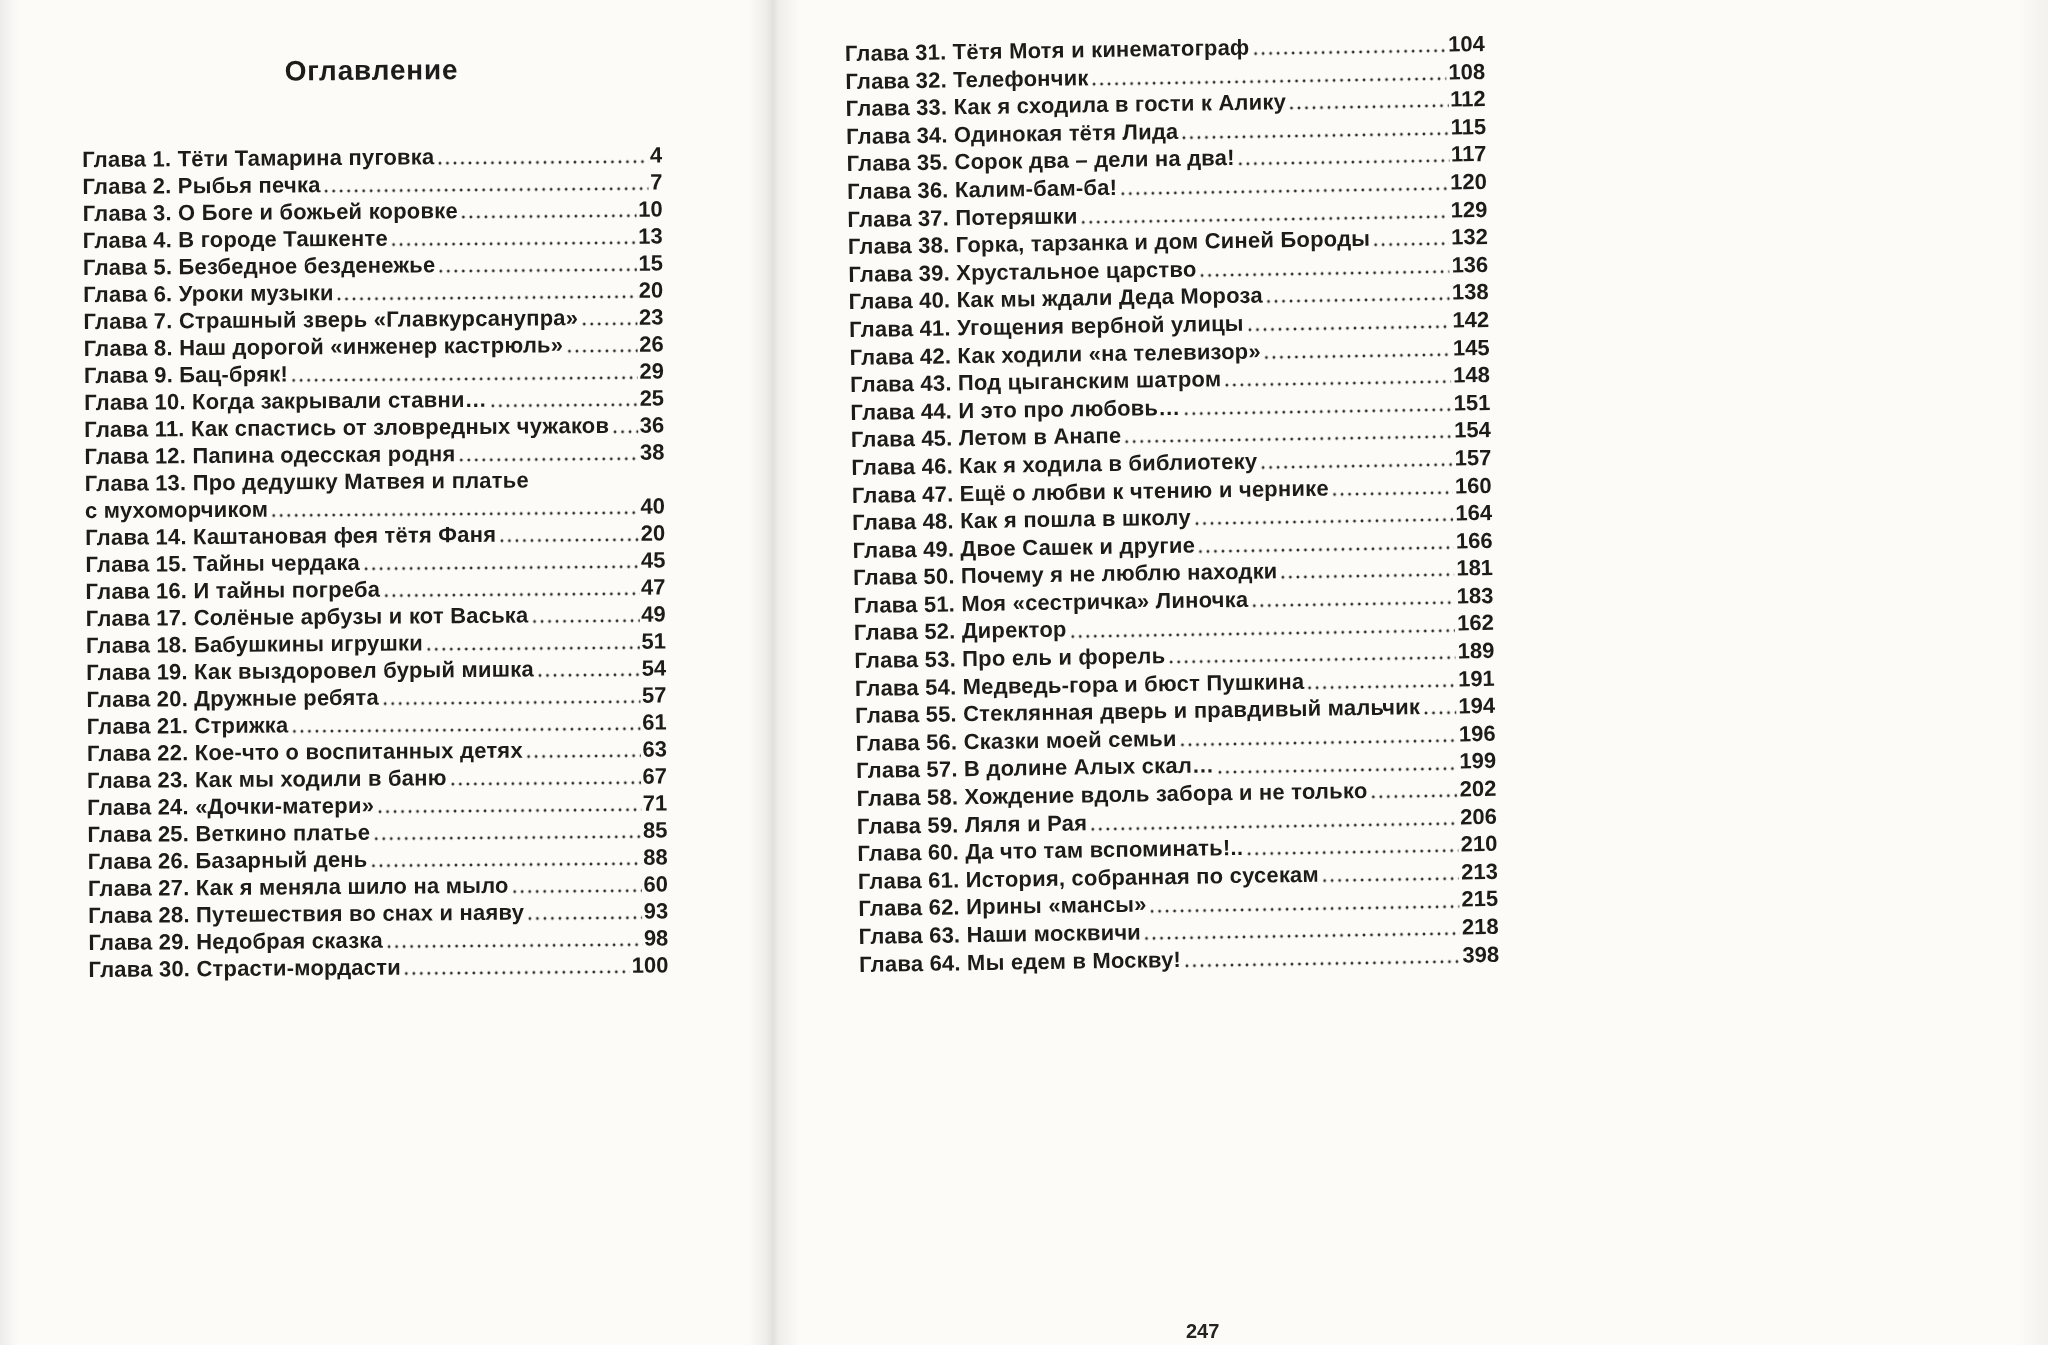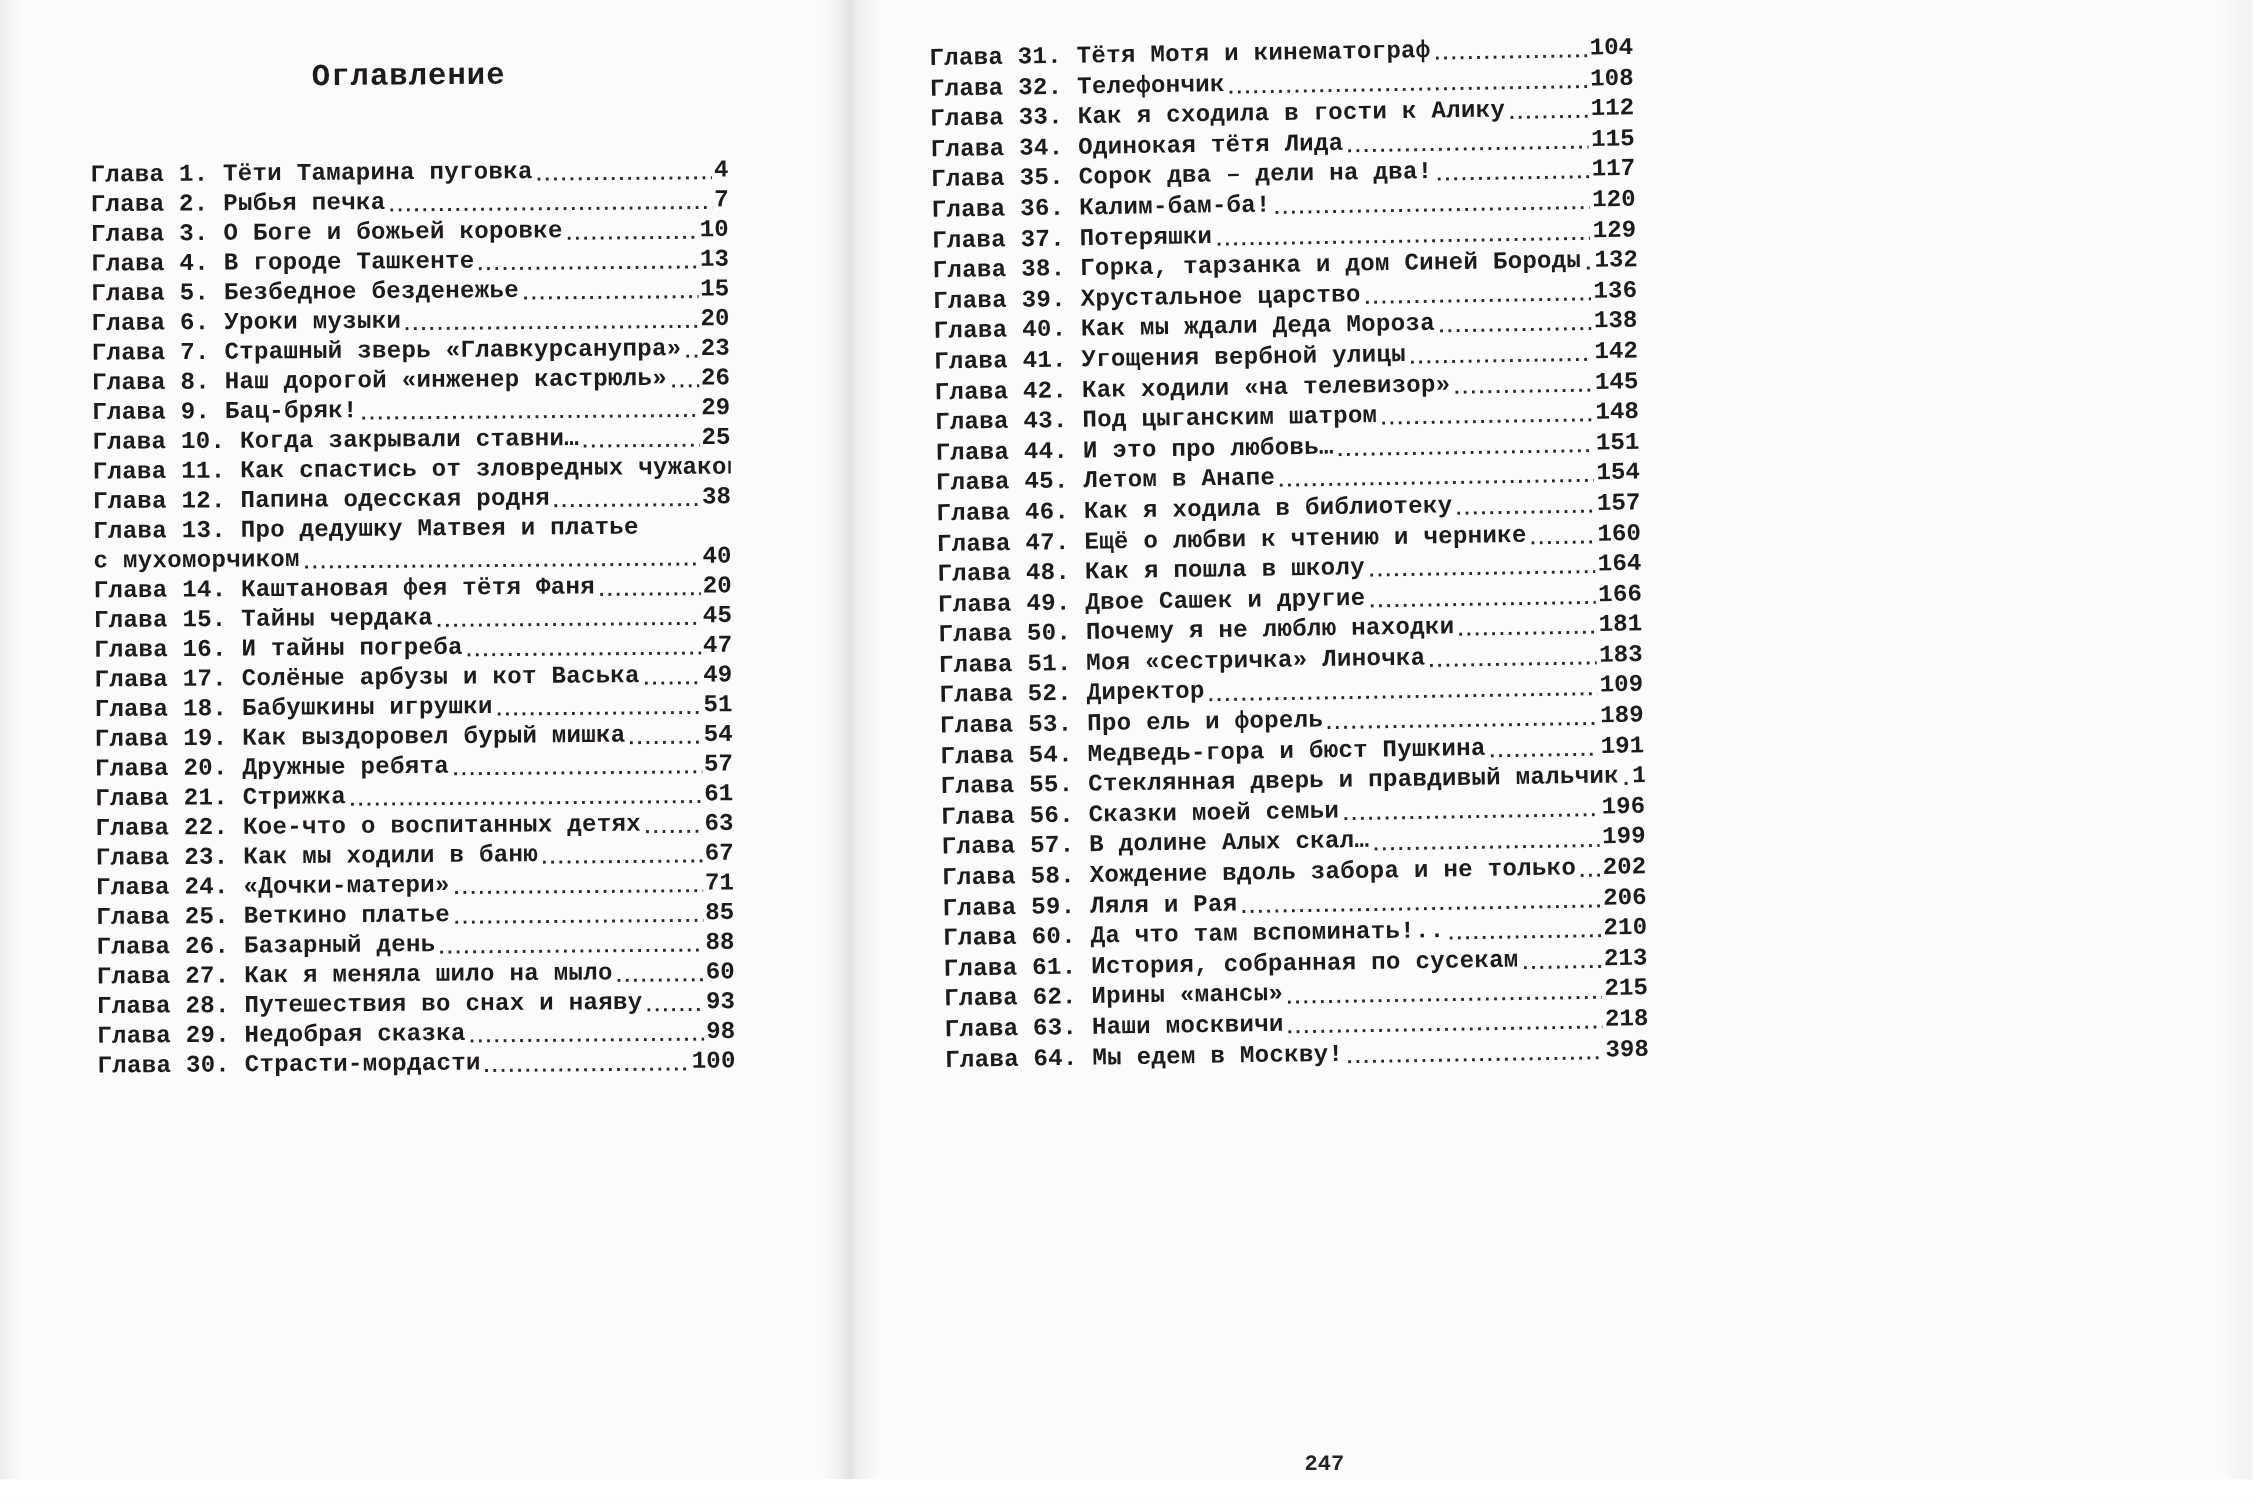--- a/index.html
+++ b/index.html
@@ -5,21 +5,21 @@
   html, body { margin: 0; padding: 0; background: #ffffff; }
   .scan {
     position: relative;
     width: 2048px;
     height: 1345px;
     overflow: hidden;
     background:
       linear-gradient(90deg, #ececea 0px, rgba(236,236,234,0) 18px),
       linear-gradient(270deg, #f2f1ee 0px, rgba(242,241,238,0) 30px),
       #fcfbf8;
-    font-family: Liberation Mono, monospace;
+    font-family: Liberation Sans, sans-serif;
     color: #1e1c1a;
   }
   .gutter {
     position: absolute;
     left: 748px; top: 0;
     width: 52px; height: 100%;
     background: linear-gradient(90deg,
       rgba(255,255,255,0) 0%,
       rgba(120,115,105,0.10) 35%,
       rgba(90,85,78,0.16) 48%,
@@ -359,21 +359,21 @@
           <span class="pagenum">181</span>
         </div>
         <div class="entry">
           <span class="label">Глава 51. Моя «сестричка» Линочка</span>
           <span class="dots"></span>
           <span class="pagenum">183</span>
         </div>
         <div class="entry">
           <span class="label">Глава 52. Директор</span>
           <span class="dots"></span>
-          <span class="pagenum">109</span>
+          <span class="pagenum">162</span>
         </div>
         <div class="entry">
           <span class="label">Глава 53. Про ель и форель</span>
           <span class="dots"></span>
           <span class="pagenum">189</span>
         </div>
         <div class="entry">
           <span class="label">Глава 54. Медведь-гора и бюст Пушкина</span>
           <span class="dots"></span>
           <span class="pagenum">191</span>

